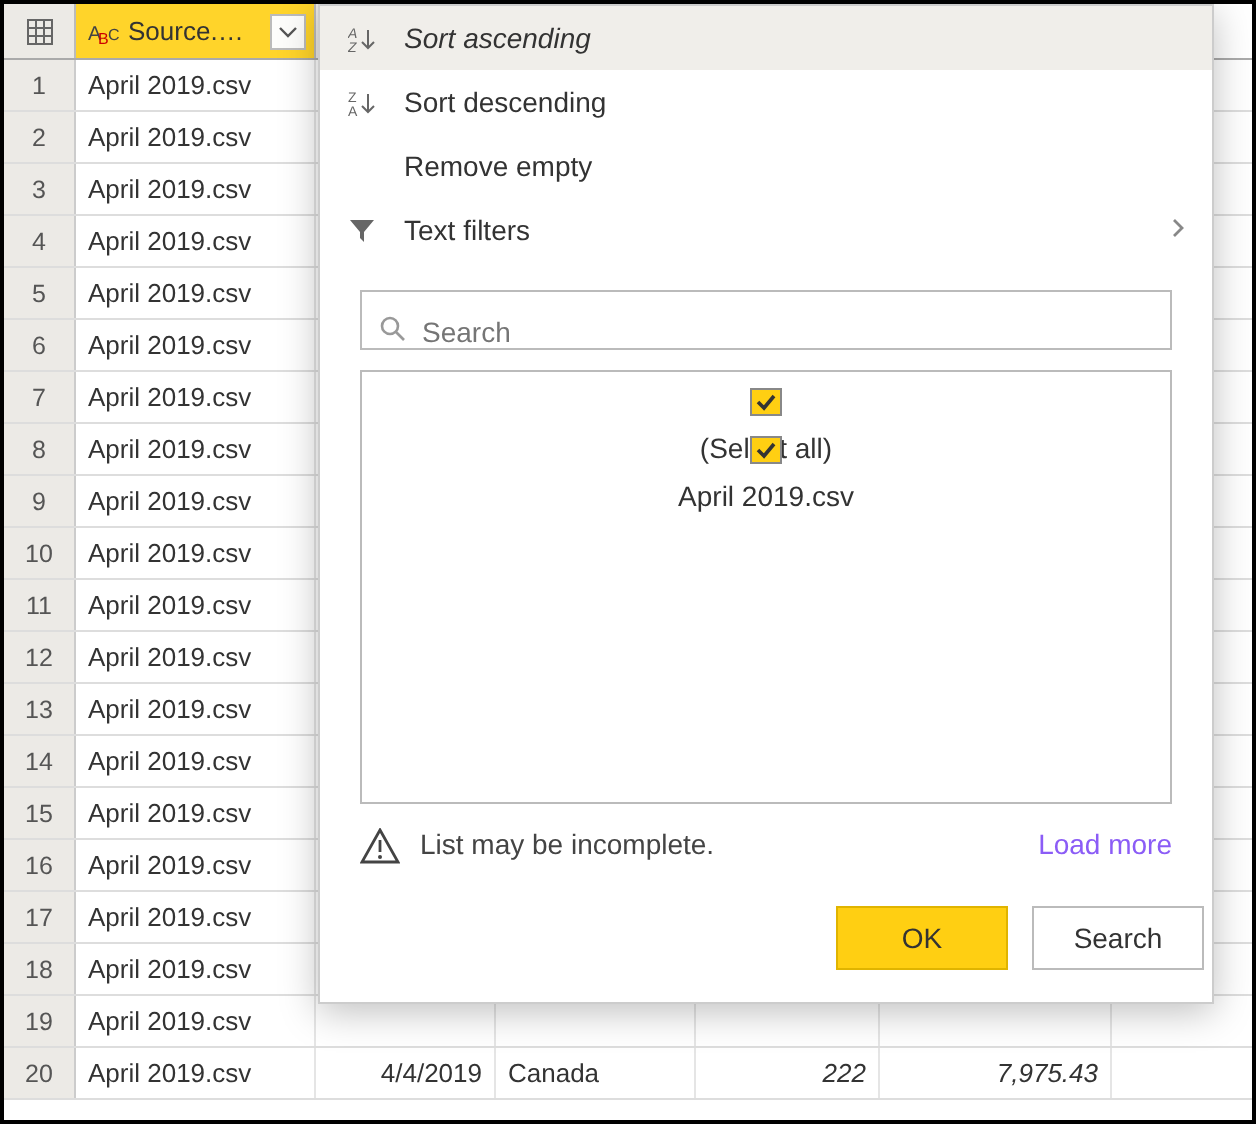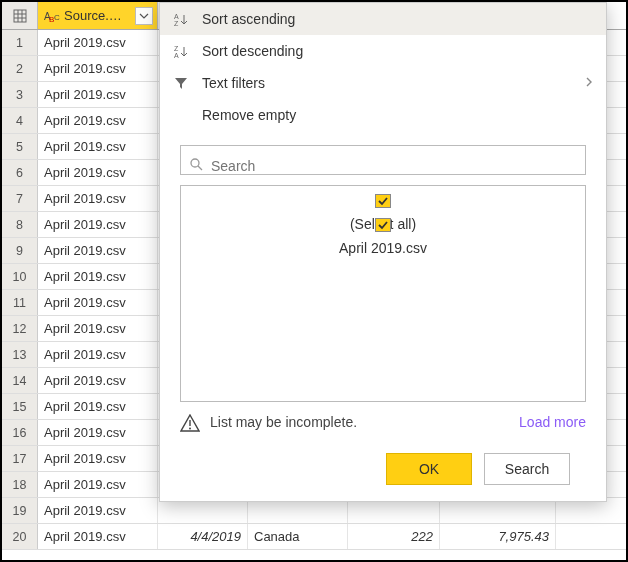--- a/index.html
+++ b/index.html
@@ -84,21 +84,21 @@
     border-right: 1px solid #e5e5e5;
     display: flex;
     align-items: center;
     padding: 0 6px;
     font-size: 13px;
     color: #333;
     overflow: hidden;
     white-space: nowrap;
   }
   .cell.num { justify-content: flex-end; font-style: italic; }
-  .cell.date { justify-content: flex-end; font-style: italic; }
+  .cell.date { justify-content: flex-end; }
 
   
   .filter-popup {
     position: absolute;
     left: 157px;
     top: 0px;
     width: 448px;
     height: 500px;
     background: #fff;
     border: 1px solid #ccc;
@@ -108,21 +108,21 @@
     font-size: 14px;
   }
   .popup-item {
     display: flex;
     align-items: center;
     height: 32px;
     padding: 0 12px;
     gap: 12px;
     cursor: pointer;
   }
-  .popup-item.highlight { background: #f0eeea; }
+  .popup-item.highlight { background: #f0eeea; font-style: italic; }
   .popup-icon { width: 18px; display:flex; justify-content:center; color:#666; }
   .popup-chev-right { margin-left:auto; color:#888; }
   .popup-search {
     margin: 14px 20px 10px 20px;
     border: 1px solid #bbb;
     height: 30px;
     display: flex;
     align-items: flex-end;
     padding: 0 8px;
     gap: 8px;
@@ -154,21 +154,21 @@
   .warn-row {
     display:flex; align-items:flex-start;
     padding: 12px 20px 8px 20px;
     gap: 10px;
     font-size: 14px;
   }
   .warn-row .warn-text { color:#444; }
   .warn-row .loadmore { margin-left:auto; color:#8b5cf6; cursor:pointer; }
   .btn-row {
     display:flex; justify-content:flex-end; gap:12px;
-    padding: 10px 36px 16px 20px;
+    padding: 10px 4px 16px 20px;
   }
   .btn {
     min-width: 86px; height: 32px;
     display:flex; align-items:center; justify-content:center;
     border:1px solid #bbb;
     background:#fff;
     font-size:14px;
     cursor:pointer;
   }
   .btn.primary { background:#ffcf12; border-color:#e0b400; }
@@ -445,35 +445,35 @@
     <span class="popup-icon">
       <svg width="14" height="14">
           <text x="0" y="7" font-size="7" fill="#666">Z</text>
           <text x="0" y="14" font-size="7" fill="#666">A</text>
           <path d="M10 3 L10 12 M7 9 L10 12 L13 9" stroke="#666" fill="none"></path>
         </svg>
     </span>
     <span>Sort descending</span>
   </div>
   <div class="popup-item">
+    <span class="popup-icon"></span>
+    <span>Remove empty</span>
+  </div>
+  <div class="popup-item">
     <span class="popup-icon">
       <svg width="14" height="14" viewBox="0 0 14 14">
           <path d="M1 2 L13 2 L8 8 L8 13 L6 11 L6 8 Z" fill="#666"></path>
         </svg>
     </span>
     <span>Text filters</span>
     <span class="popup-chev-right">
       <svg width="10" height="12" viewBox="0 0 10 12">
           <path d="M3 2 L7 6 L3 10" fill="none" stroke="#888" stroke-width="1.4"></path>
         </svg>
     </span>
-  </div>
-  <div class="popup-item">
-    <span class="popup-icon"></span>
-    <span>Remove empty</span>
   </div>
 
   <div class="popup-search">
     <span>
       <svg width="14" height="14" viewBox="0 0 14 14">
           <circle cx="6" cy="6" r="4" fill="none" stroke="#999" stroke-width="1.3"></circle>
           <line x1="9" y1="9" x2="13" y2="13" stroke="#999" stroke-width="1.3"></line>
         </svg>
     </span>
     <input type="text" placeholder="Search" style="">

